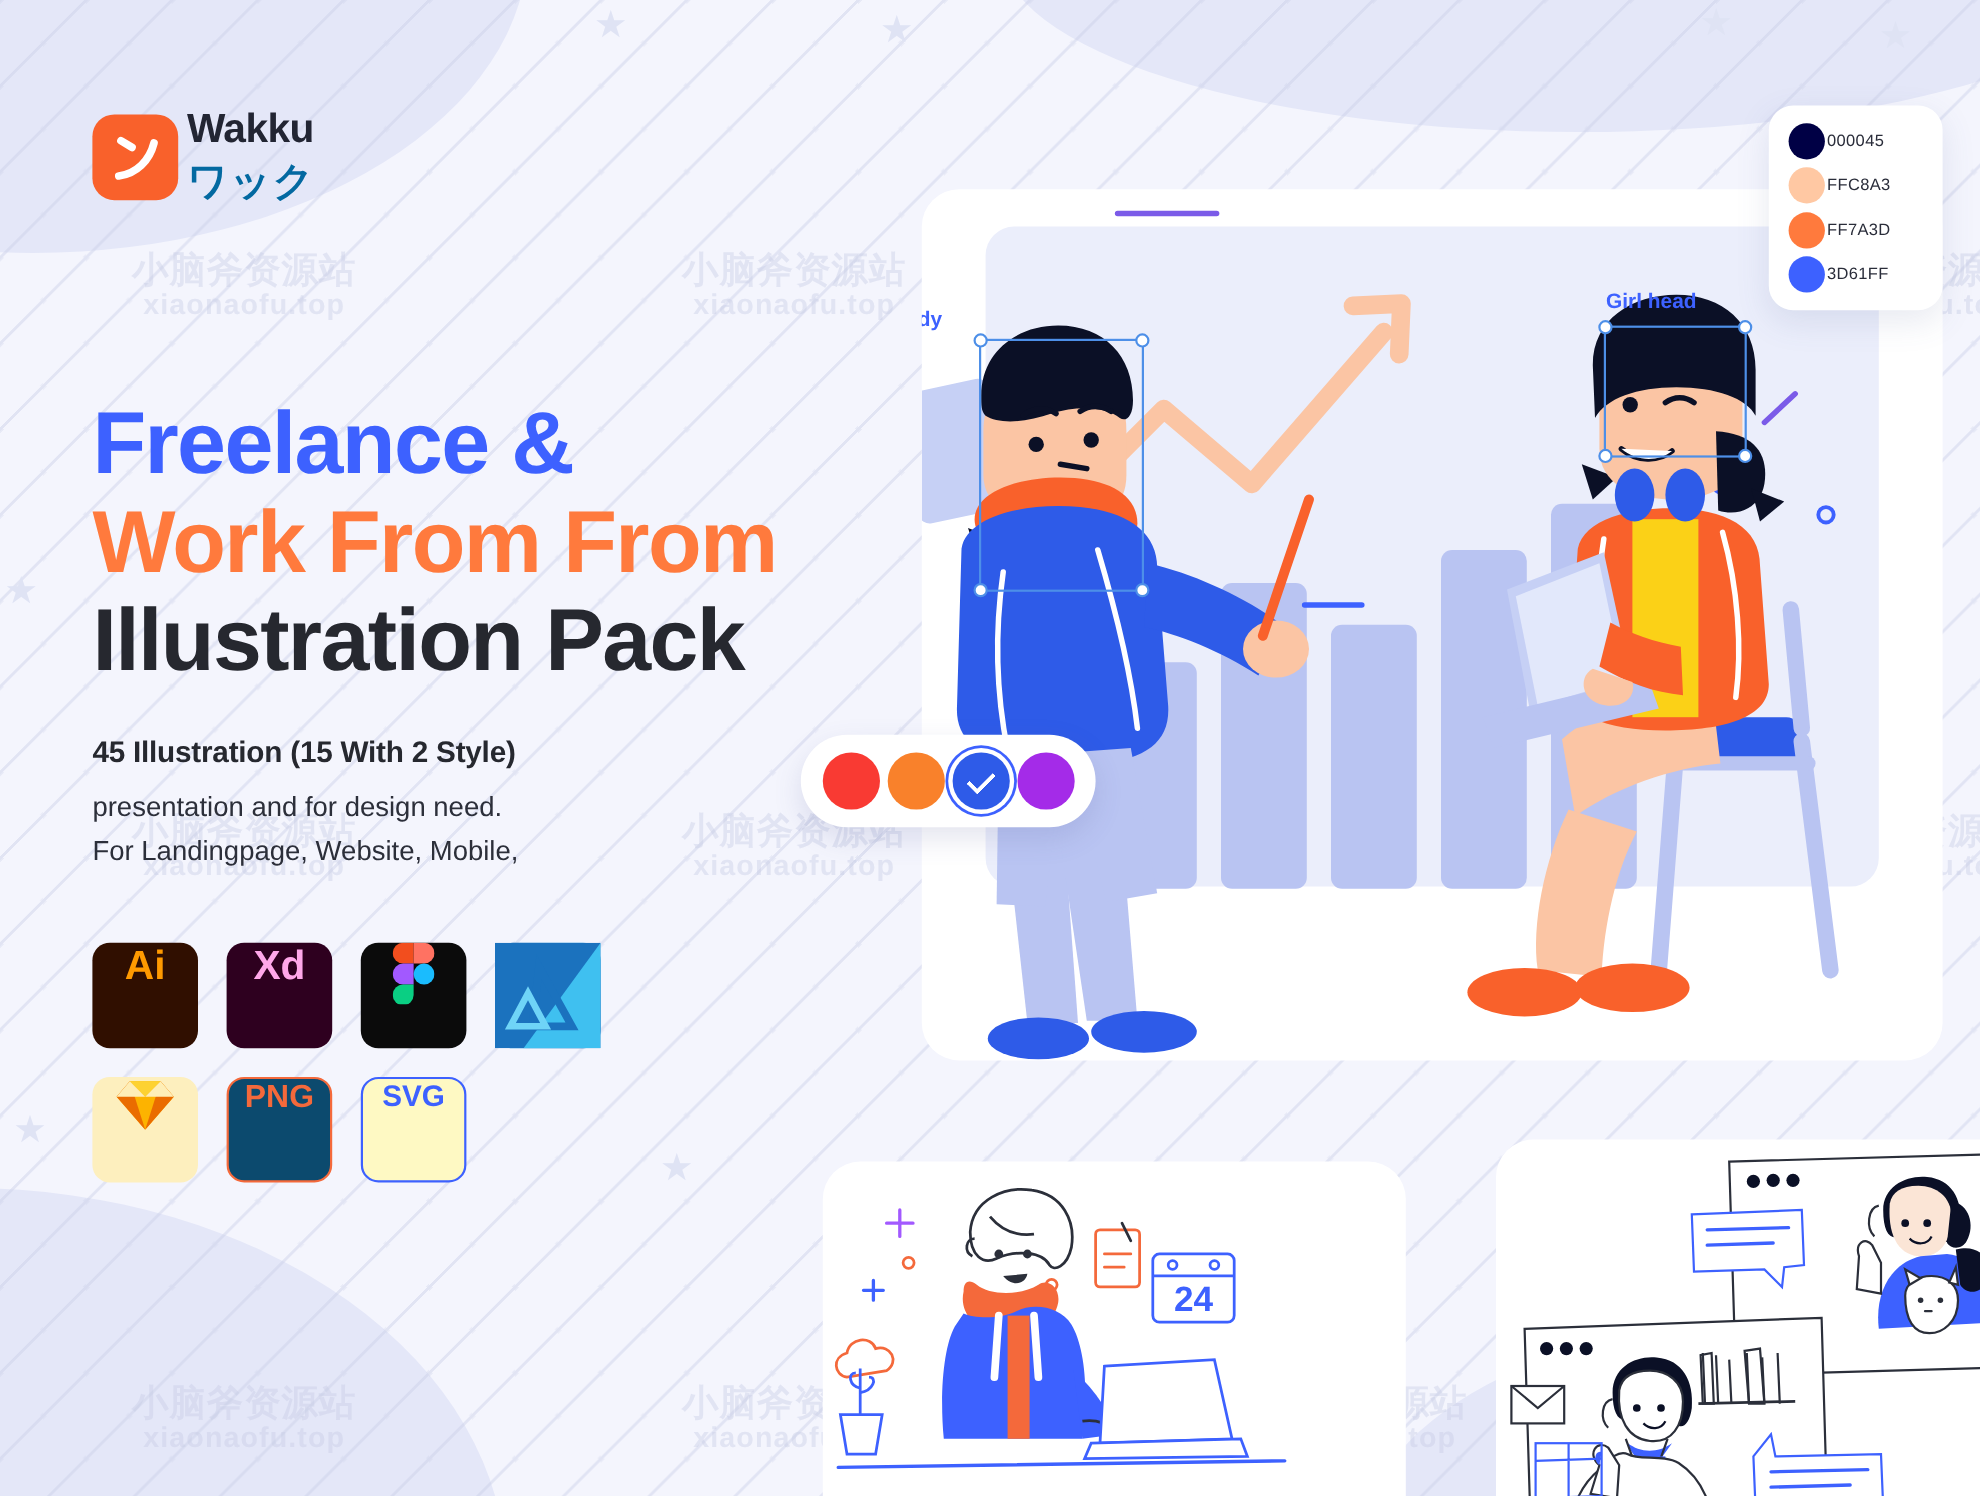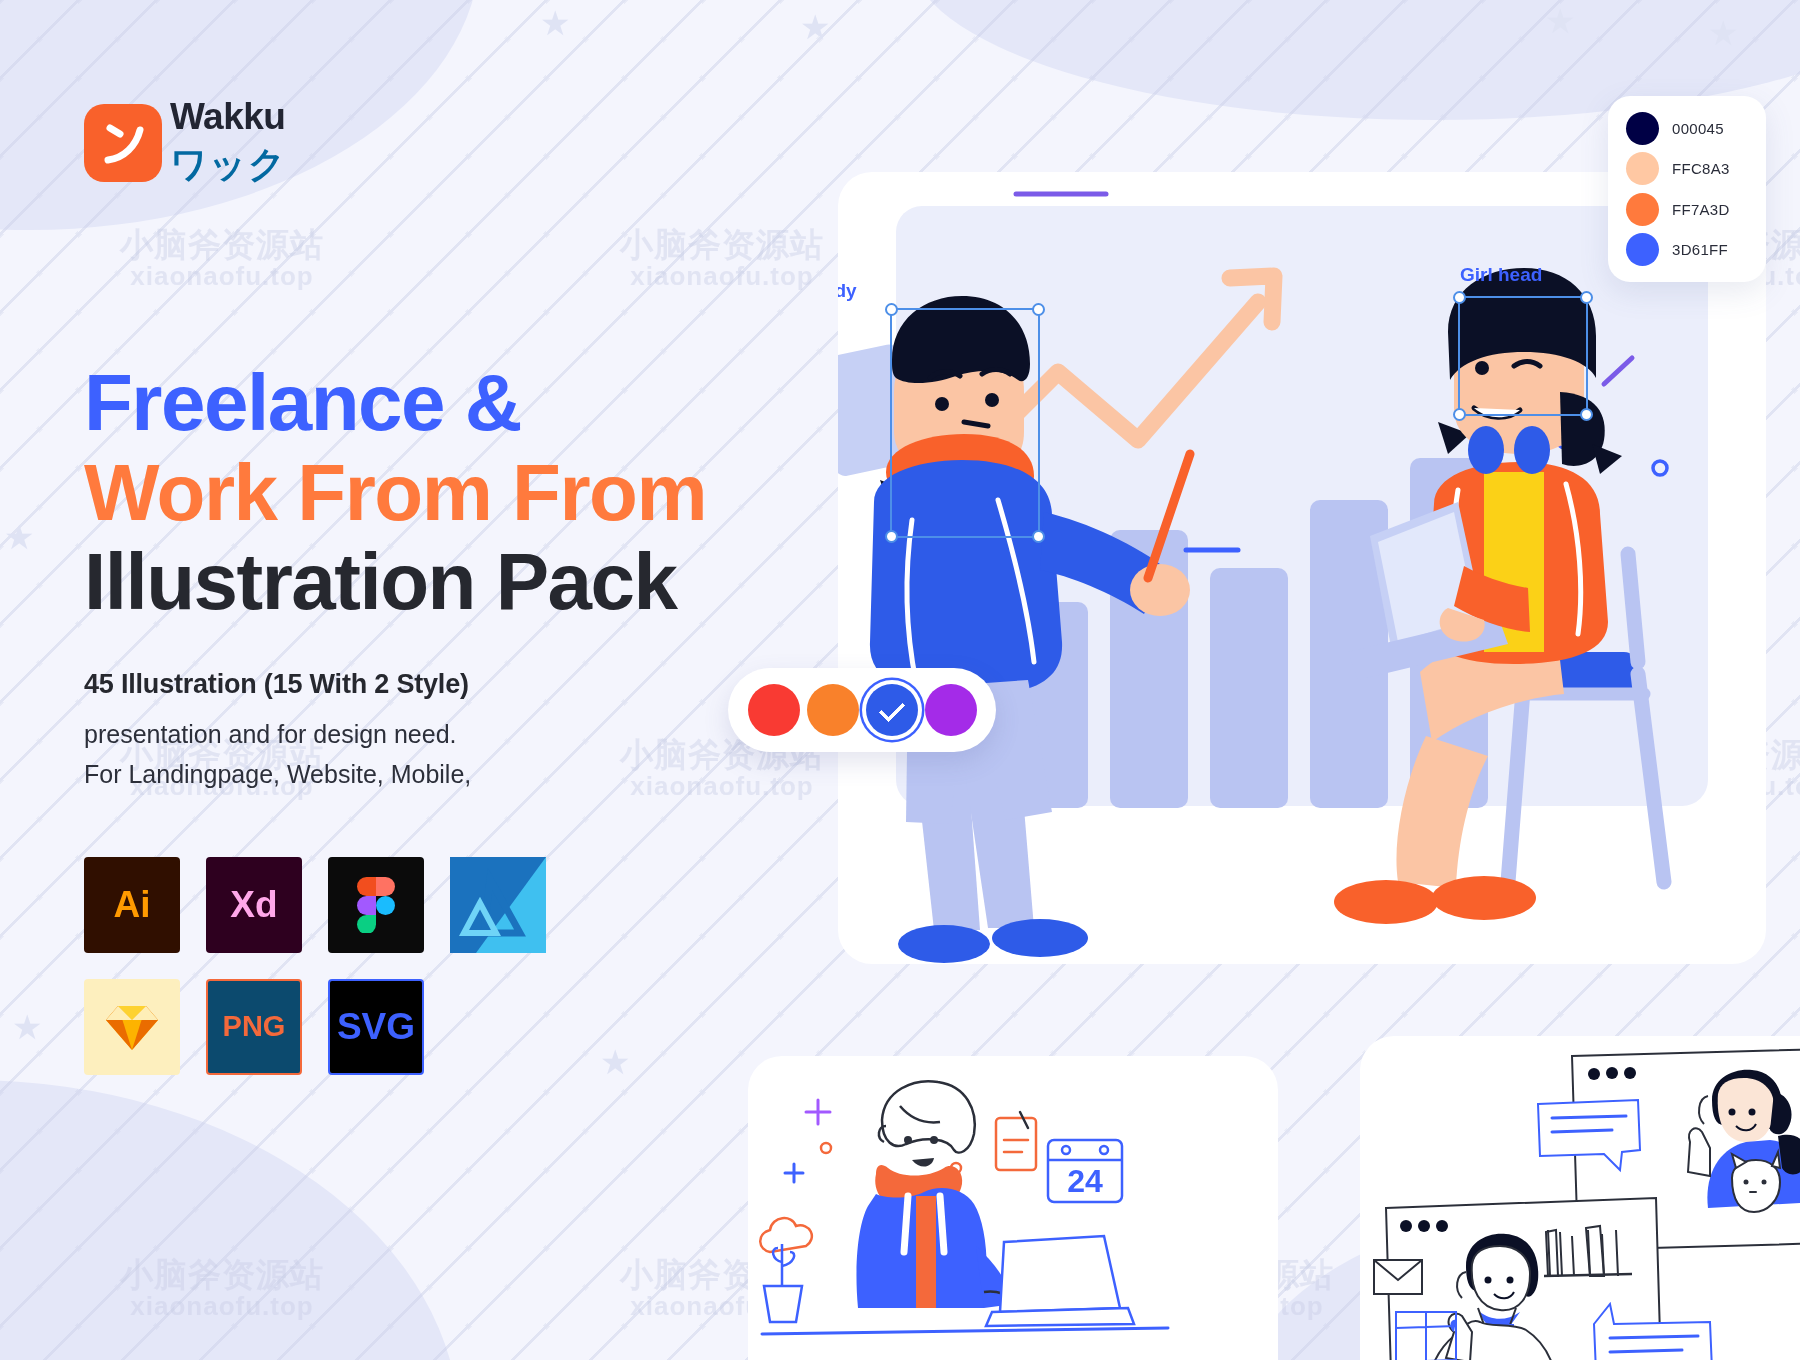--- a/index.html
+++ b/index.html
@@ -60,46 +60,46 @@
   .h-blue   { color:#3D61FF; }
   .h-orange { color:#FF7A3D; }
   .h-dark   { color:#26282F; }
 
   .sub-strong { margin-top:42px; font-size:27px; font-weight:bold; color:#26282F; letter-spacing:-.2px;}
   .sub-body { margin-top:14px; font-size:25px; color:#2C2F3A; line-height:1.62; font-weight:400; }
 
   
   .badges { margin-top:62px; display:flex; gap:26px; }
   .badges2 { margin-top:26px; display:flex; gap:26px; }
-  .badge { width:96px; height:96px; border-radius:4px; display:flex;
-           align-items:center; justify-content:center;
+  .badge { width:96px; height:96px; border-radius:16px; display:flex;
+           align-items:flex-start; justify-content:center;
            font-size:37px; font-weight:bold; flex:0 0 auto; position:relative; }
   .b-ai   { background:#300F00; color:#FF9A00; }
   .b-xd   { background:#2E001F; color:#FFA7E9; }
   .b-fig  { background:#0B0B0B; }
   .b-afd  { background:linear-gradient(135deg,#1B72BE 0%,#3FB3F2 50%,#1B72BE 100%); }
   .b-sk   { background:#FDEFBE; }
   .b-png  { background:#0c4a6e; border:2.5px solid #F4693B; color:#F4693B; font-size:29px; }
-  .b-svg  { background:#000000; border:2.5px solid #3D61FF; color:#3D61FF; font-size:37px; }
+  .b-svg  { background:#fef9c3; border:2.5px solid #3D61FF; color:#3D61FF; font-size:27px; }
 
   
   .card { position:absolute; background:#fff; border-radius:34px; z-index:4; overflow:hidden; }
   .card-main { left:838px; top:172px; width:928px; height:792px; }
   .card-bc   { left:748px; top:1056px; width:530px; height:350px; }
   .card-br   { left:1360px; top:1036px; width:520px; height:370px; }
 
   .mi { position:absolute; inset:0; }
 
   
   .palette { position:absolute; right:34px; top:96px; width:158px; height:186px;
              background:#fff; border-radius:22px; z-index:9;
              box-shadow:0 10px 30px rgba(80,90,150,.13);
              padding:16px 0; display:flex; flex-direction:column;
              justify-content:space-between; }
-  .prow { display:flex; align-items:center; gap:13px; padding:0 18px; }
+  .prow { display:flex; align-items:center; gap:2px; padding:0 18px; }
   .pdot { width:33px; height:33px; border-radius:50%; flex:0 0 auto; }
   .phex { font-size:15px; color:#2A2D3A; font-weight:500; letter-spacing:.3px; }
 
   
   .picker { position:absolute; left:728px; top:668px; width:268px; height:84px;
             background:#fff; border-radius:44px; z-index:9;
             box-shadow:0 10px 26px rgba(80,90,150,.16);
             display:flex; align-items:center; justify-content:space-around;
             padding:0 16px; }
   .swatch { width:52px; height:52px; border-radius:50%; position:relative; }

